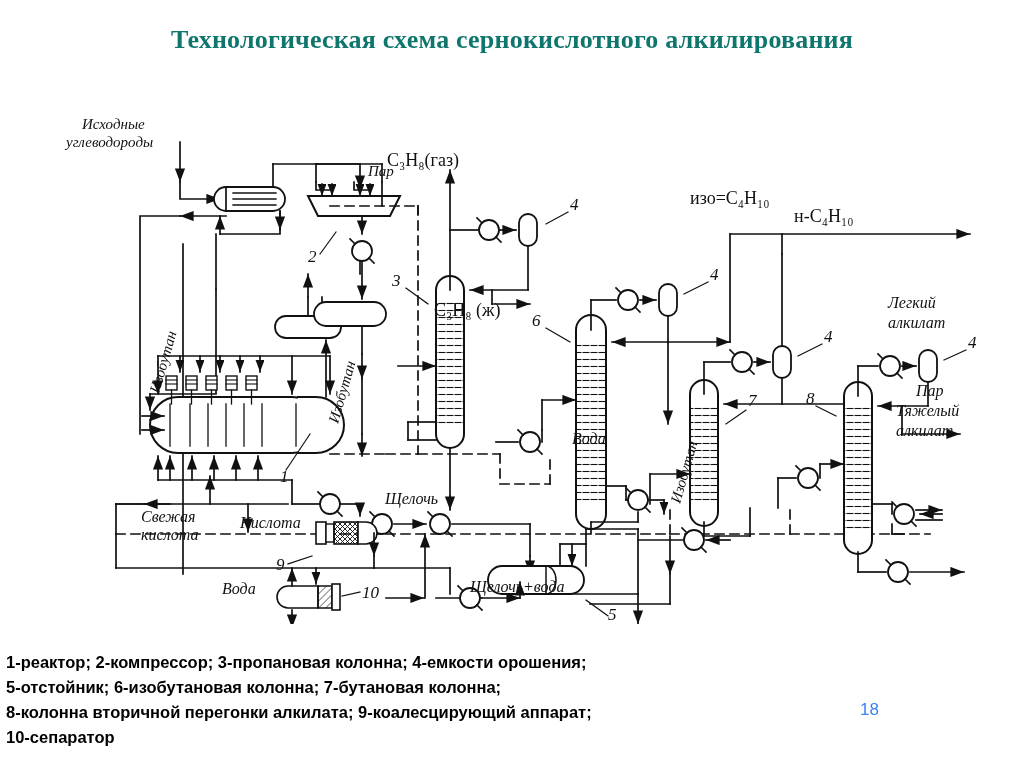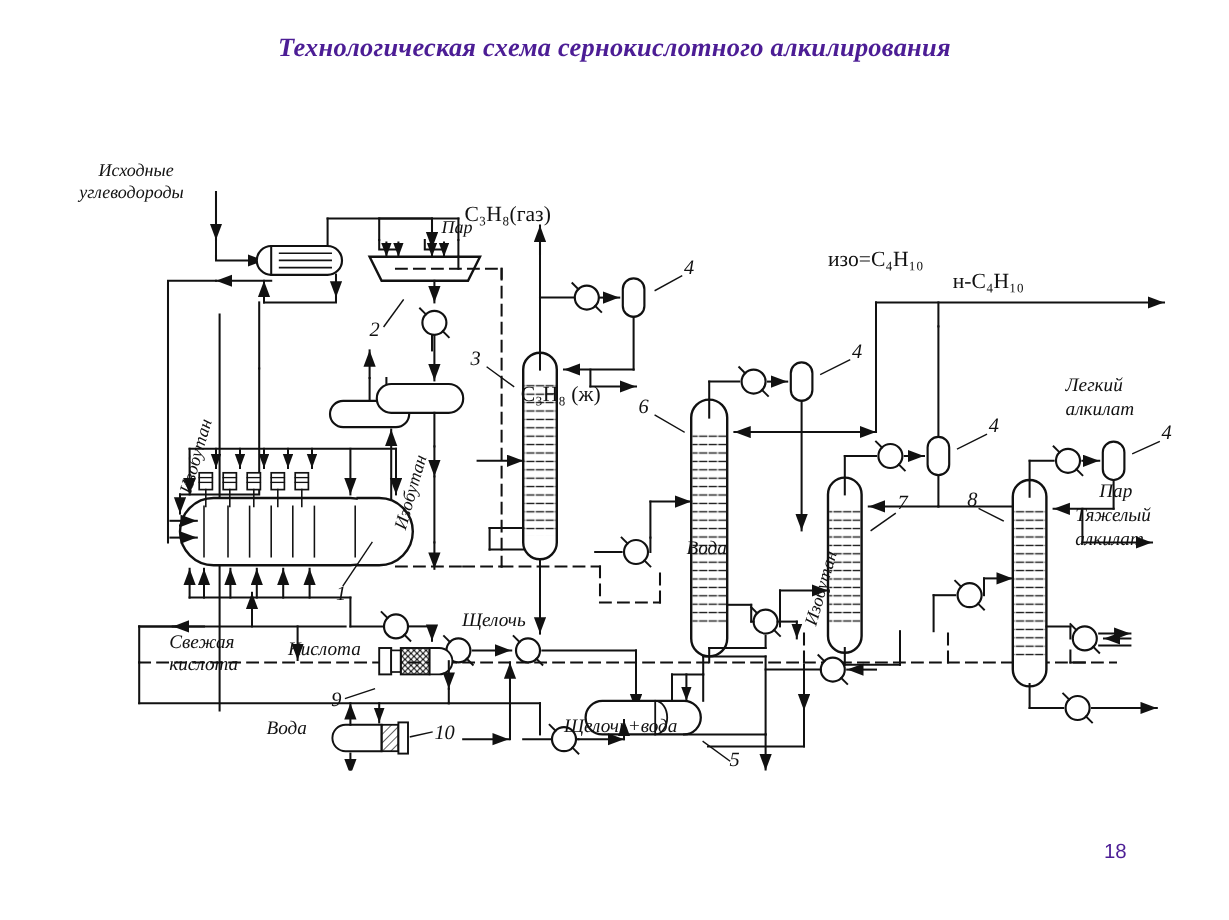--- a/index.html
+++ b/index.html
@@ -13,50 +13,49 @@
   #slide{position:absolute;left:0;top:0;width:1024px;height:767px;background:#fff;}
 
   
   #title-block{
     position:absolute;left:0;top:24px;width:1024px;
     text-align:center;
   }
   #title-block .tline{
     font-family:"Liberation Serif",serif;
     font-weight:bold;
-    font-size:22px;
+    font-size:26px;
     line-height:32px;
-    color:#4c1d95;
+    color:#0f766e;
     letter-spacing:.2px;
     white-space:nowrap;
-    font-style:italic;
   }
 
   
   #diagram-wrap{
-    position:absolute;left:30px;top:122px;width:964px;height:520px;
+    position:absolute;left:30px;top:104px;width:964px;height:520px;
   }
   #pfd{display:block;}
 
   
   #caption-block{
     position:absolute;left:6px;top:650px;width:880px;
   }
   #caption-block .cline{
     font-family:"Liberation Sans",sans-serif;
     font-weight:bold;
     font-size:16.5px;
     line-height:25px;
     color:#000;
     white-space:nowrap;
   }
   #page-number{
-    position:absolute;left:920px;top:700px;
+    position:absolute;left:860px;top:700px;
     font-family:"Liberation Sans",sans-serif;
-    font-size:17px;color:#4c1d95;
+    font-size:17px;color:#3b82f6;
   }
 </style>
 </head>
 <body>
 
 <div id="slide">
 
   <div id="title-block">
     <div class="tline">Технологическая схема сернокислотного алкилирования</div>
   </div>
@@ -519,16 +518,22 @@
       <text x="578" y="516">5</text>
       <text x="502" y="222">6</text>
       <text x="718" y="302">7</text>
       <text x="776" y="300">8</text>
       <text x="246" y="466">9</text>
       <text x="332" y="494">10</text>
     </g>
   </svg>
   </div>
 
+  <div id="caption-block">
+    <div class="cline">1-реактор; 2-компрессор; 3-пропановая колонна; 4-емкости орошения;</div>
+    <div class="cline">5-отстойник; 6-изобутановая колонна; 7-бутановая колонна;</div>
+    <div class="cline">8-колонна вторичной перегонки алкилата; 9-коалесцирующий аппарат;</div>
+    <div class="cline">10-сепаратор</div>
+  </div>
 
   <div id="page-number">18</div>
 
 </div>
 
 </body></html>

